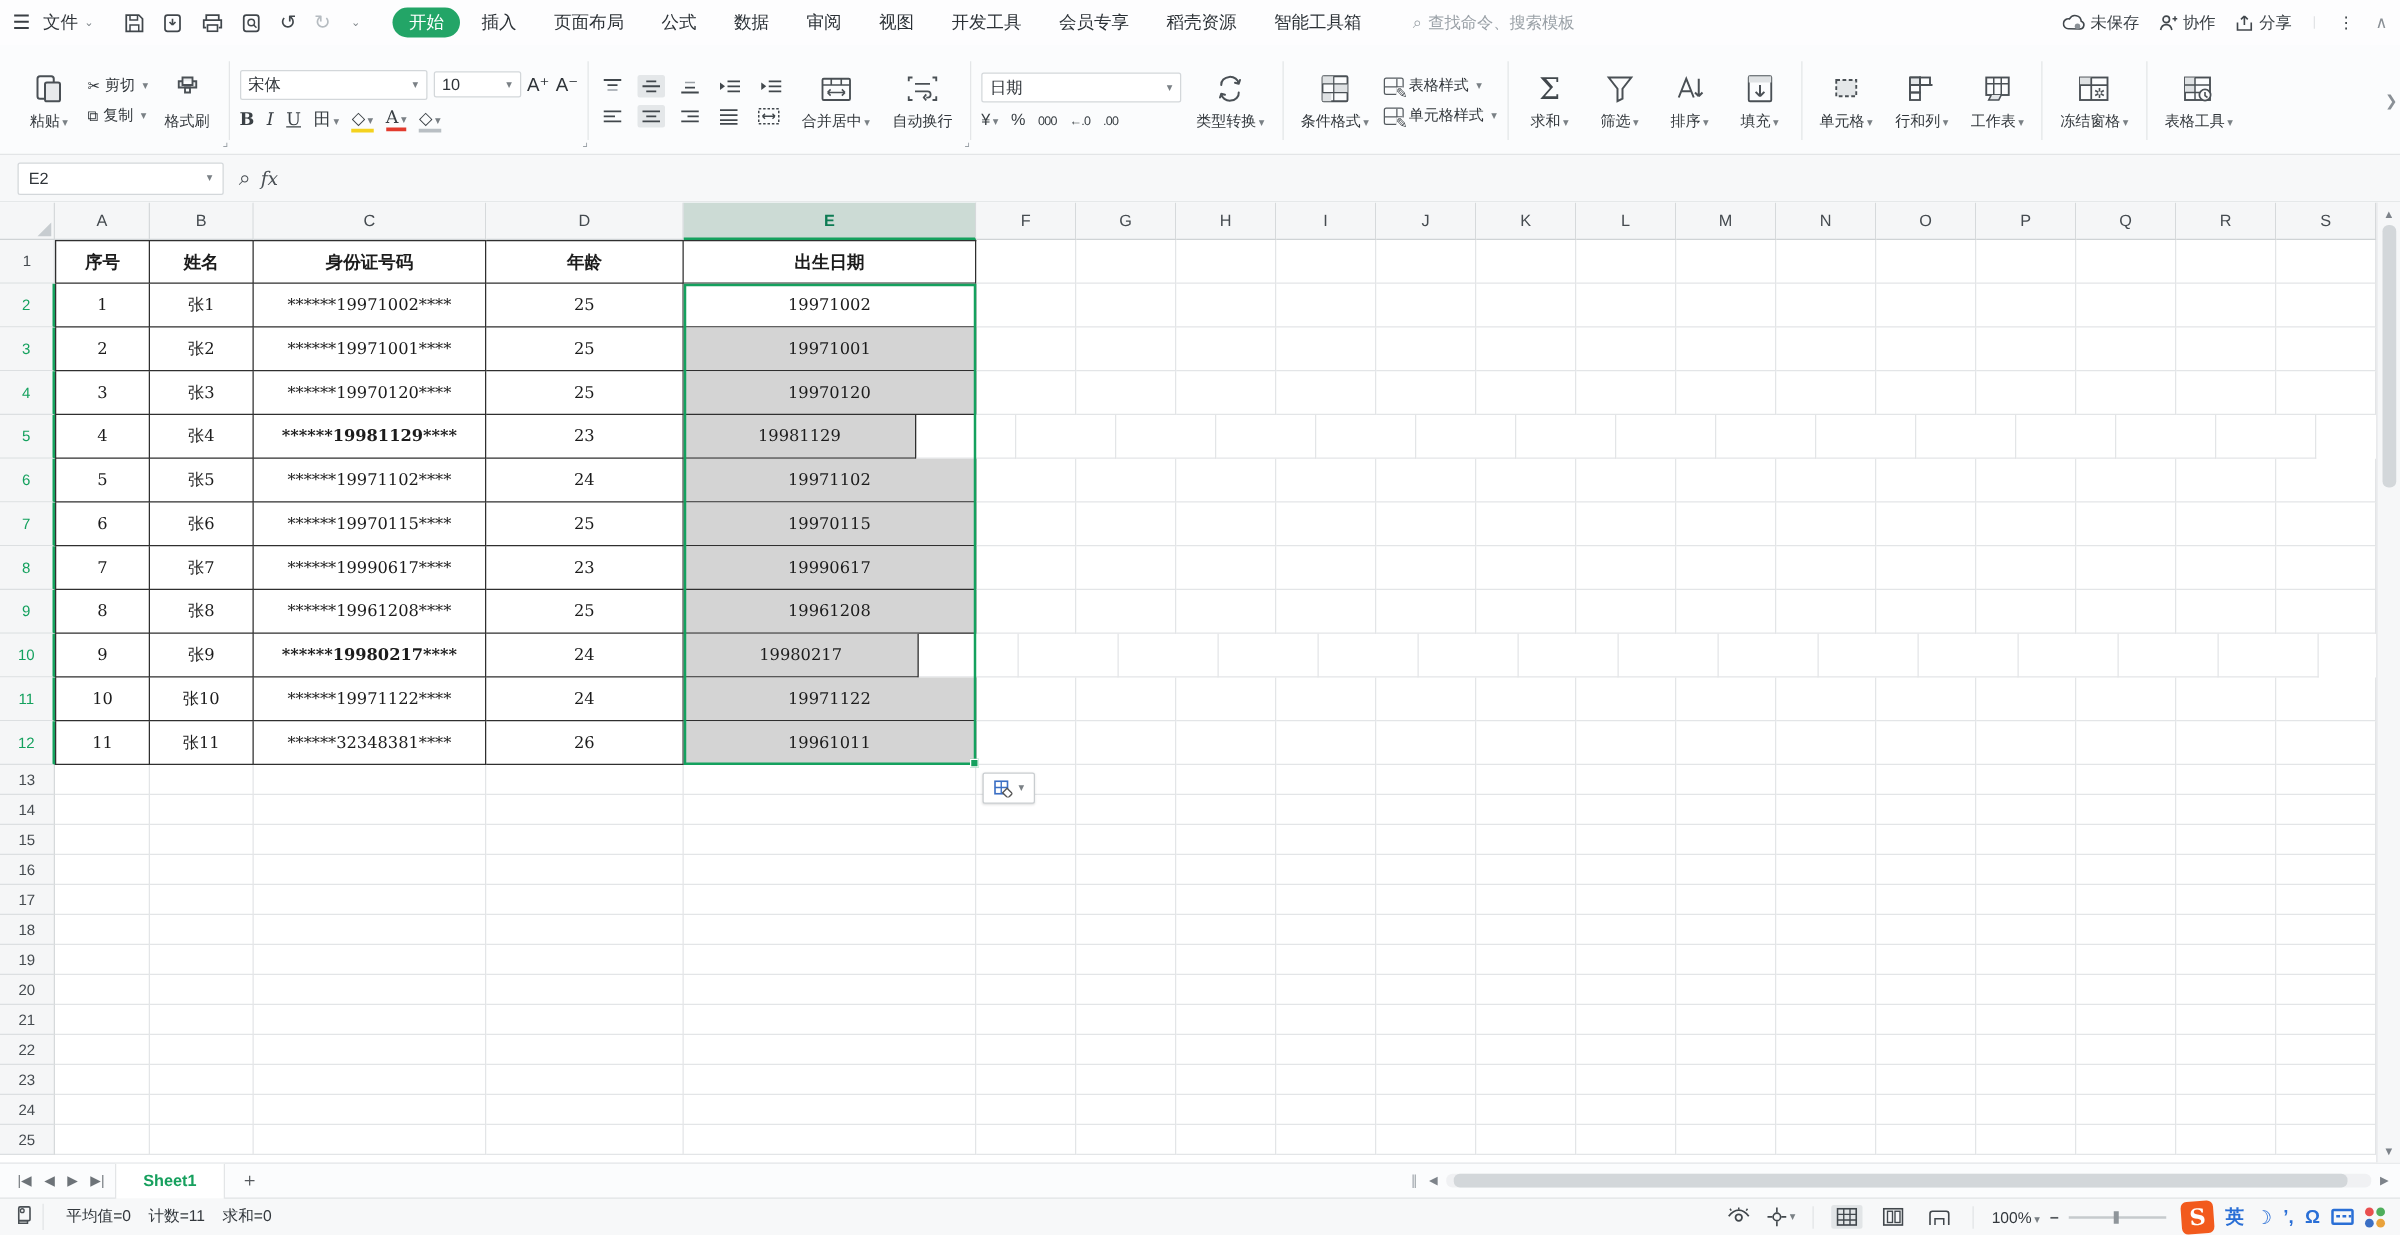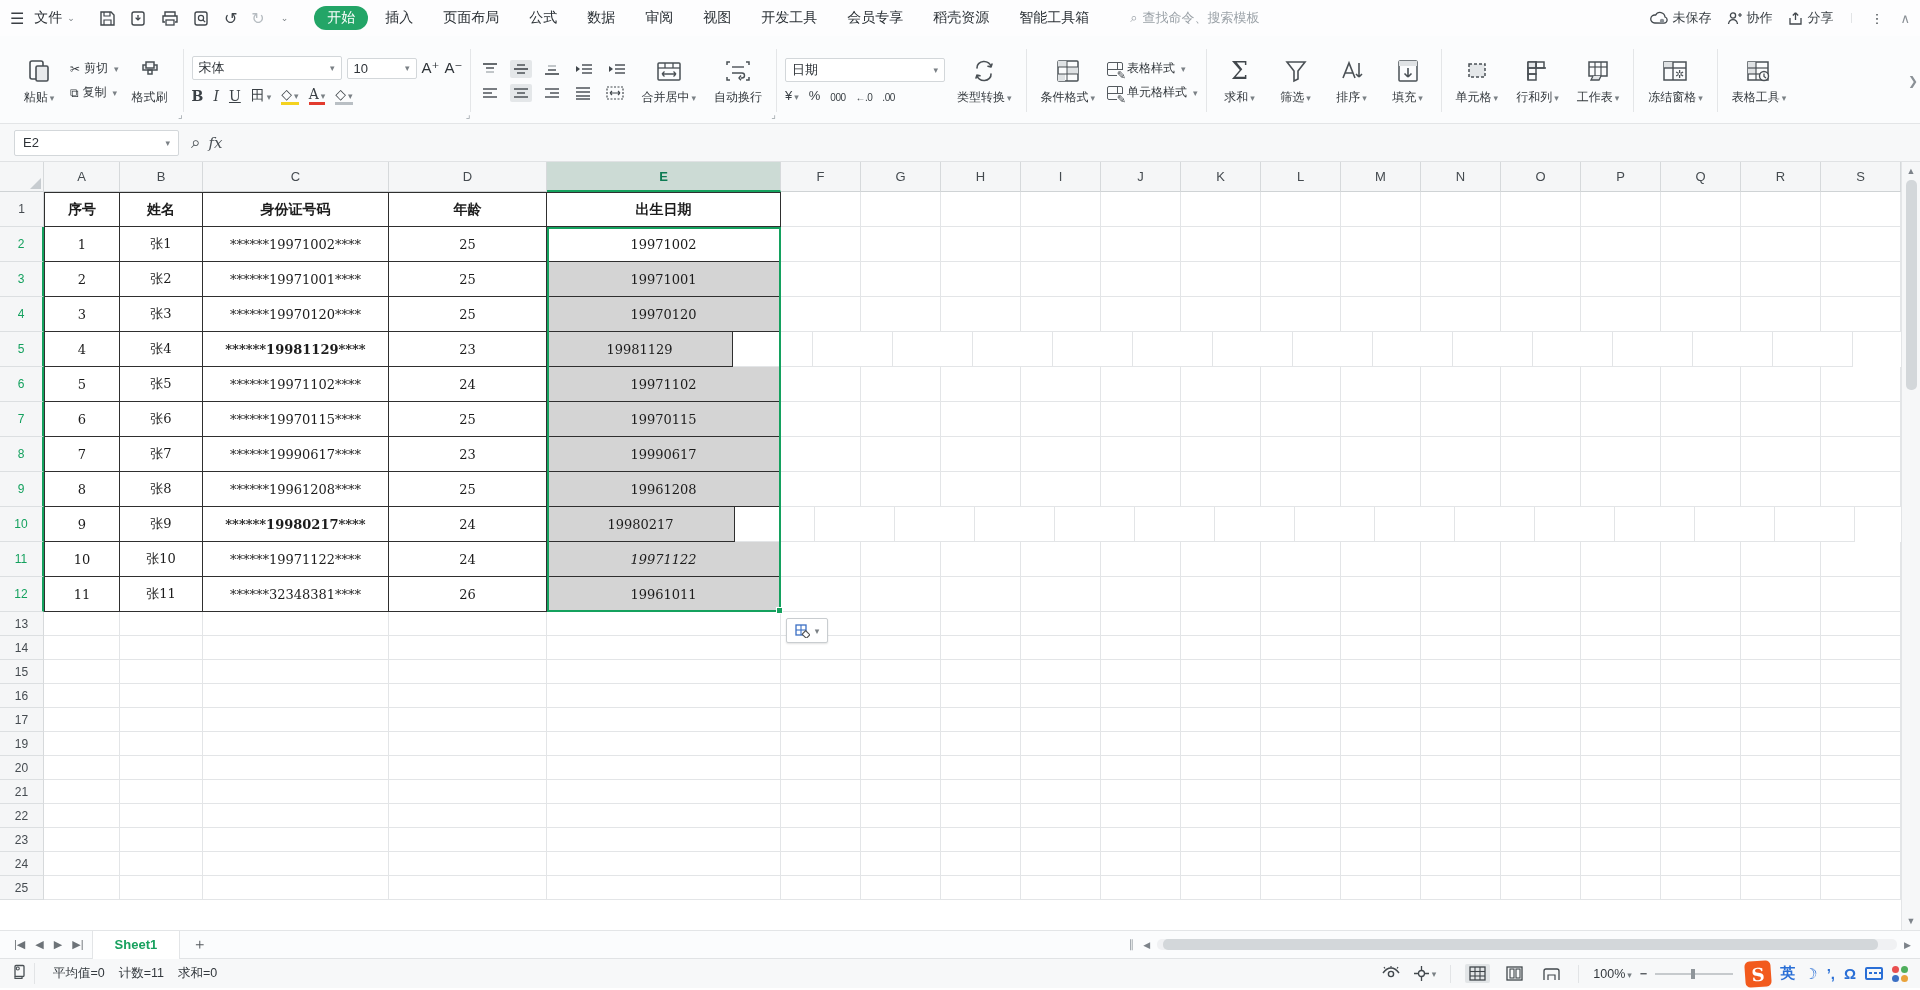--- a/index.html
+++ b/index.html
@@ -781,21 +781,21 @@
           <div class="cell" style="width: 80px;"></div>
           <div class="cell" style="width: 80px;"></div>
           <div class="cell" style="width: 80px;"></div>
         </div>
         <div class="grow" style="height: 35px;">
           <div class="rowhead selrow">11</div>
           <div class="cell t t-left" style="width: 76px;">10</div>
           <div class="cell t" style="width: 83px;">张10</div>
           <div class="cell t" style="width: 186px;">******19971122****</div>
           <div class="cell t" style="width: 158px;">24</div>
-          <div class="cell t sel" style="width: 234px; font-style: italic;">19971122</div>
+          <div class="cell t sel" style="width: 234px;">19971122</div>
           <div class="cell" style="width: 80px;"></div>
           <div class="cell" style="width: 80px;"></div>
           <div class="cell" style="width: 80px;"></div>
           <div class="cell" style="width: 80px;"></div>
           <div class="cell" style="width: 80px;"></div>
           <div class="cell" style="width: 80px;"></div>
           <div class="cell" style="width: 80px;"></div>
           <div class="cell" style="width: 80px;"></div>
           <div class="cell" style="width: 80px;"></div>
           <div class="cell" style="width: 80px;"></div>
@@ -909,20 +909,42 @@
           <div class="cell" style="width: 80px;"></div>
           <div class="cell" style="width: 80px;"></div>
           <div class="cell" style="width: 80px;"></div>
           <div class="cell" style="width: 80px;"></div>
           <div class="cell" style="width: 80px;"></div>
           <div class="cell" style="width: 80px;"></div>
           <div class="cell" style="width: 80px;"></div>
         </div>
         <div class="grow" style="height: 24px;">
           <div class="rowhead">17</div>
+          <div class="cell" style="width: 76px;"></div>
+          <div class="cell" style="width: 83px;"></div>
+          <div class="cell" style="width: 186px;"></div>
+          <div class="cell" style="width: 158px;"></div>
+          <div class="cell" style="width: 234px;"></div>
+          <div class="cell" style="width: 80px;"></div>
+          <div class="cell" style="width: 80px;"></div>
+          <div class="cell" style="width: 80px;"></div>
+          <div class="cell" style="width: 80px;"></div>
+          <div class="cell" style="width: 80px;"></div>
+          <div class="cell" style="width: 80px;"></div>
+          <div class="cell" style="width: 80px;"></div>
+          <div class="cell" style="width: 80px;"></div>
+          <div class="cell" style="width: 80px;"></div>
+          <div class="cell" style="width: 80px;"></div>
+          <div class="cell" style="width: 80px;"></div>
+          <div class="cell" style="width: 80px;"></div>
+          <div class="cell" style="width: 80px;"></div>
+          <div class="cell" style="width: 80px;"></div>
+        </div>
+        <div class="grow" style="height: 24px;">
+          <div class="rowhead">18</div>
           <div class="cell" style="width: 76px;"></div>
           <div class="cell" style="width: 83px;"></div>
           <div class="cell" style="width: 186px;"></div>
           <div class="cell" style="width: 158px;"></div>
           <div class="cell" style="width: 234px;"></div>
           <div class="cell" style="width: 80px;"></div>
           <div class="cell" style="width: 80px;"></div>
           <div class="cell" style="width: 80px;"></div>
           <div class="cell" style="width: 80px;"></div>
           <div class="cell" style="width: 80px;"></div>

